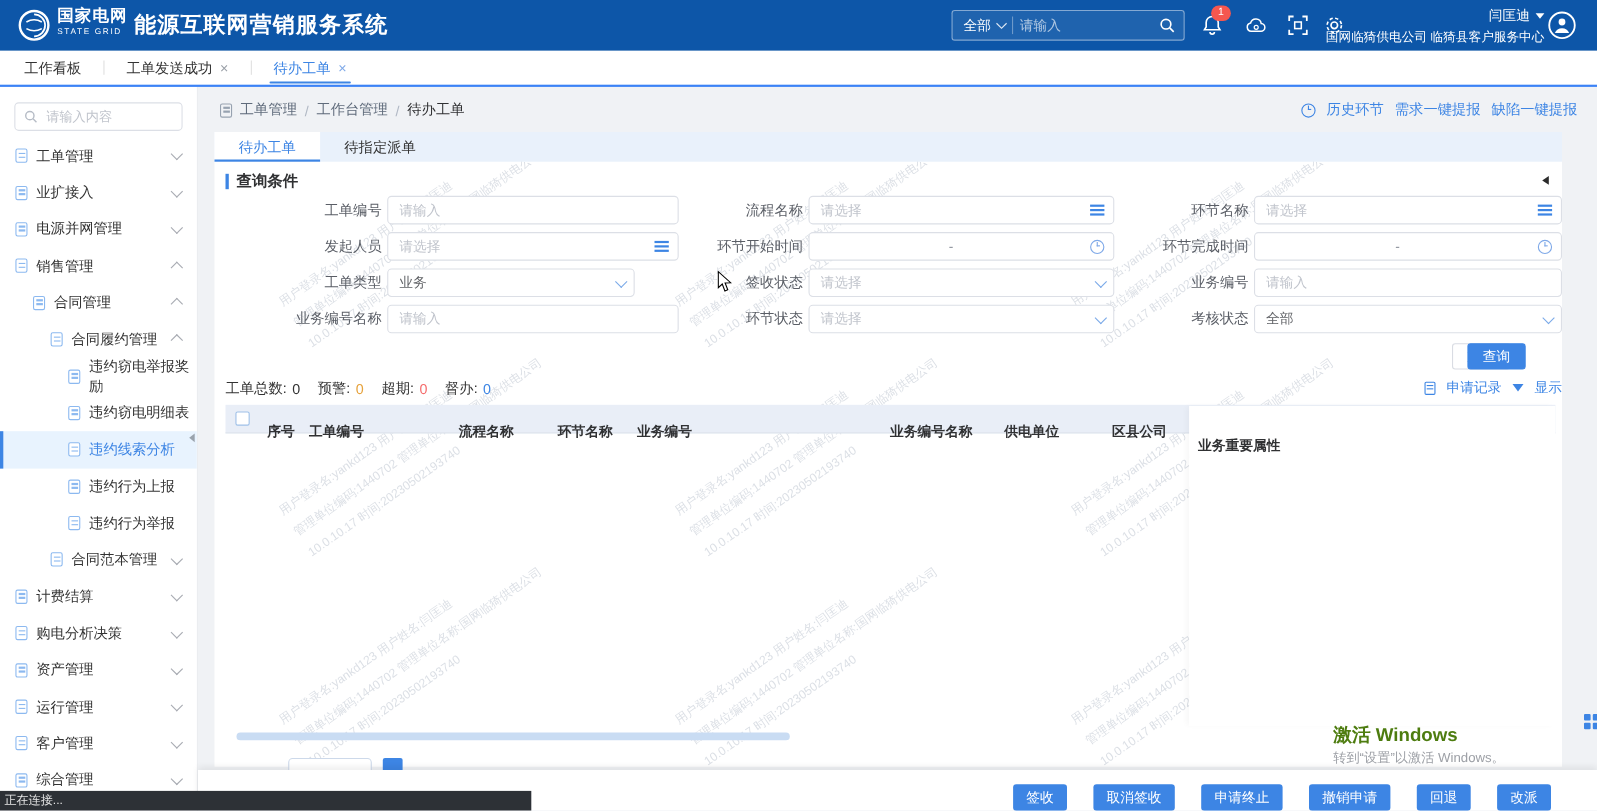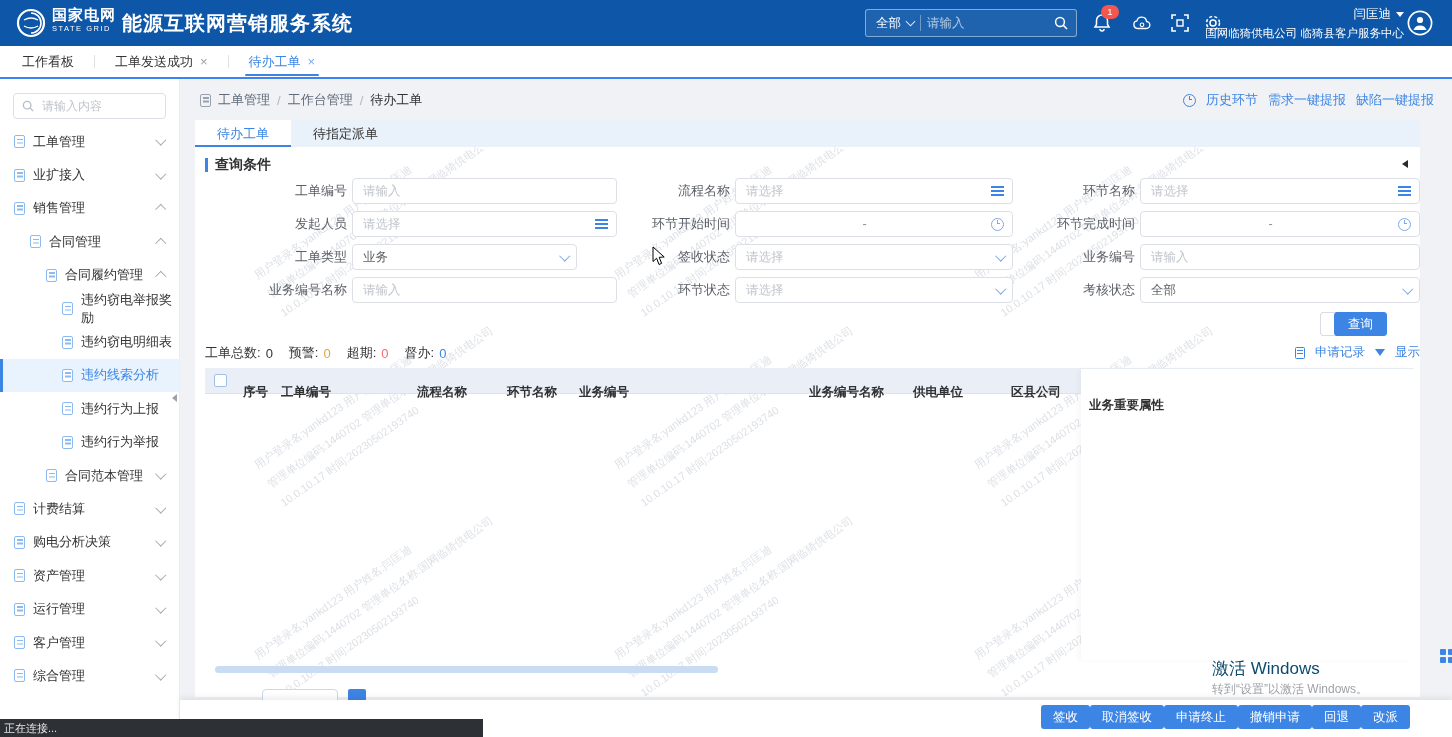--- a/index.html
+++ b/index.html
@@ -93,24 +93,24 @@
   .thead{position:absolute;left:205px;top:368px;width:1209px;height:26px;background:#e9eef7;display:flex;align-items:center;z-index:2;border-bottom:1px solid #dde3ec;box-sizing:border-box;}
   .th{font-size:12.5px;font-weight:700;color:#303133;padding-left:8px;box-sizing:border-box;white-space:nowrap;overflow:hidden;margin-top:24px;}
   .cbwrap{width:30px;display:flex;justify-content:center;}
   .cb{width:13px;height:13px;border:1px solid #9fc0e8;border-radius:2px;background:#fff;box-sizing:border-box;}
   .fixedpanel{position:absolute;left:1081px;top:369px;width:333px;height:291px;background:#fff;z-index:3;box-shadow:-3px 0 5px rgba(0,0,0,.03);}
   .fixedpanel .th{position:absolute;left:0;top:4px;}
   .hscroll{position:absolute;left:215px;top:666px;width:503px;height:7px;background:#c9dcf3;border-radius:4px;z-index:3;}
   .pagesize{position:absolute;left:262px;top:689px;width:76px;height:22px;border:1px solid #cdd9ea;border-radius:4px;background:#fff;box-sizing:border-box;z-index:2;}
   .pagerchip{position:absolute;left:348px;top:689px;width:18px;height:14px;background:#3d85e4;border-radius:2px;z-index:2;}
   
-  .footerbar{position:absolute;left:180px;top:700px;width:1272px;height:37px;background:#fff;box-shadow:0 -3px 6px rgba(0,0,0,.07);z-index:5;display:flex;justify-content:flex-end;align-items:flex-start;gap:0;padding:5px 42px 0 0;box-sizing:border-box;}
+  .footerbar{position:absolute;left:180px;top:700px;width:1272px;height:37px;background:#fff;box-shadow:0 -3px 6px rgba(0,0,0,.07);z-index:5;display:flex;justify-content:flex-end;align-items:flex-end;gap:24px;padding:5px 42px 0 0;box-sizing:border-box;}
   .fbtn{height:24px;padding:0 12px;background:#3d85e4;border-radius:3px;color:#fff;font-size:12.5px;line-height:24px;}
   
-  .winnote1{position:absolute;left:1212px;top:657px;font-size:17px;color:#0c4a6e;z-index:4;}
+  .winnote1{position:absolute;left:1212px;top:657px;font-size:17px;color:#4d7c0f;z-index:4;font-weight:bold;}
   .winnote2{position:absolute;left:1212px;top:681px;font-size:12px;color:#9da0a6;z-index:4;}
   .gridwidget{position:absolute;left:1440px;top:649px;width:16px;height:16px;z-index:6;display:grid;grid-template-columns:6px 6px;grid-template-rows:6px 6px;gap:2px;}
   .gridwidget span{background:#3d85e4;border-radius:1px;}
   .toast{position:absolute;left:0;top:719px;width:483px;height:18px;background:#2d3136;z-index:7;color:#e6e6e6;font-size:11px;line-height:18px;padding-left:4px;box-sizing:border-box;}
   .watermarks{position:absolute;left:180px;top:79px;width:1272px;height:658px;overflow:hidden;z-index:2;pointer-events:none;}
   .wm{position:absolute;transform:rotate(-35deg);font-size:11px;line-height:2.1;color:rgba(125,140,160,.28);white-space:pre-line;width:320px;}
   .cursor{position:absolute;left:652px;top:246px;z-index:12;}
 </style>
 </head>
 <body>
@@ -232,20 +232,25 @@
       <input placeholder="请输入内容" style="">
     </div>
     <div class="srow l1">
         <span class="docic"></span>
         <span>工单管理</span>
         <span class="chv down"></span>
       </div>
     <div class="srow l1">
         <span class="docic"></span>
         <span>业扩接入</span>
+        <span class="chv down"></span>
+      </div>
+    <div class="srow l1">
+        <span class="docic"></span>
+        <span>电源并网管理</span>
         <span class="chv down"></span>
       </div>
     <div class="srow l1">
         <span class="docic"></span>
         <span>销售管理</span>
         <span class="chv up"></span>
       </div>
     <div class="srow l2">
         <span class="docic"></span>
         <span>合同管理</span>

